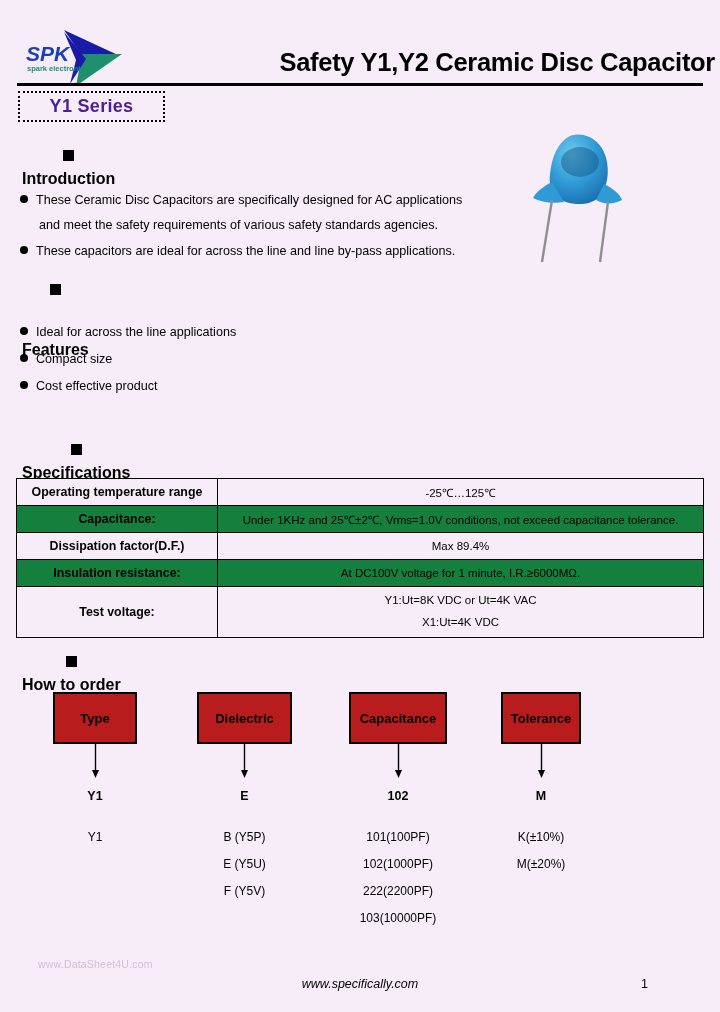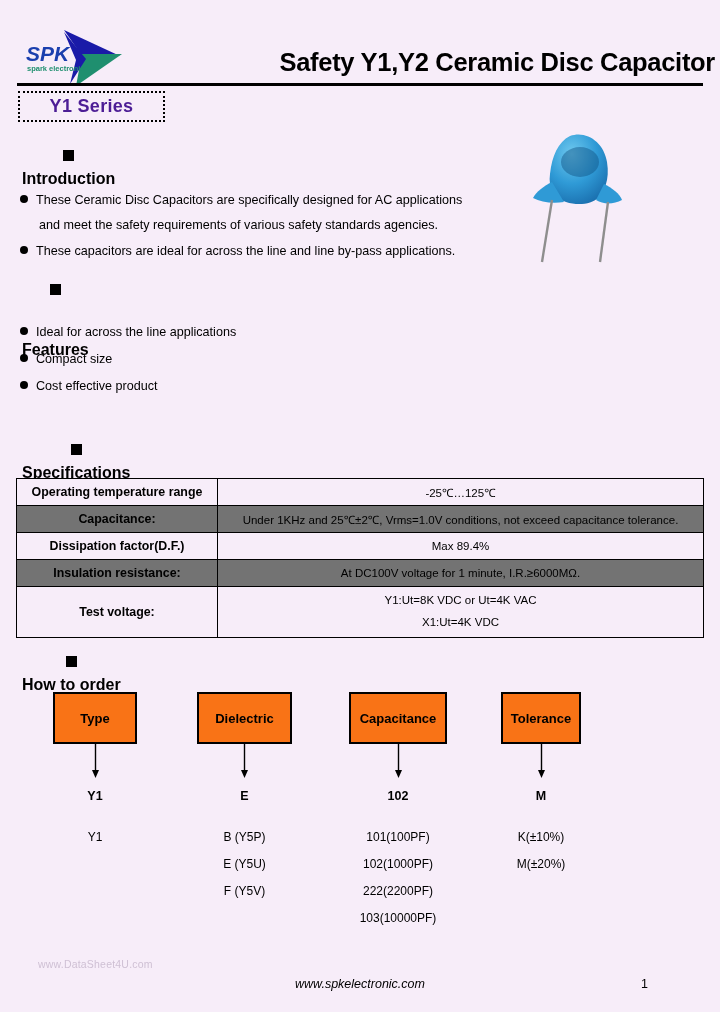--- a/index.html
+++ b/index.html
@@ -138,28 +138,28 @@
     padding: 0 4px;
     height: 26px;
     vertical-align: middle;
   }
   .spec-table td.lbl {
     width: 192px;
     font-weight: bold;
     font-size: 12.4px;
   }
   .row-pink td { background: #f7edf9; }
-  .row-green td { background: #737373; }
+  .row-green td { background: #15803d; }
   .spec-table tr.tall td { height: 50px; }
   .two-line { line-height: 1.9; }
 
   
   .order-box {
     position: absolute;
-    background: #f97316;
+    background: #b91c1c;
     border: 2px solid #000;
     box-sizing: border-box;
     display: flex;
     align-items: center;
     justify-content: center;
     font-size: 13px;
     font-weight: bold;
     top: 692px;
     height: 52px;
   }
@@ -368,16 +368,16 @@
   </div>
   <svg class="order-arrow" style="left:537px;" viewBox="0 0 9 36">
     <line x1="4.5" y1="0" x2="4.5" y2="27" stroke="#000" stroke-width="1.4"></line>
     <path d="M4.5 34 L1 26 L8 26 Z" fill="#000"></path>
   </svg>
   <div class="order-code" style="left:501px; width:80px;">M</div>
   <div class="opt" style="left:494px; top:830px; width:94px;">K(±10%)</div>
   <div class="opt" style="left:494px; top:857px; width:94px;">M(±20%)</div>
 
   <div class="watermark">www.DataSheet4U.com</div>
-  <div class="foot-url">www.spkelectronic.com</div>
+  <div class="foot-url">www.specifically.com</div>
   <div class="page-num">1</div>
 
 </div>
 
 </body></html>

